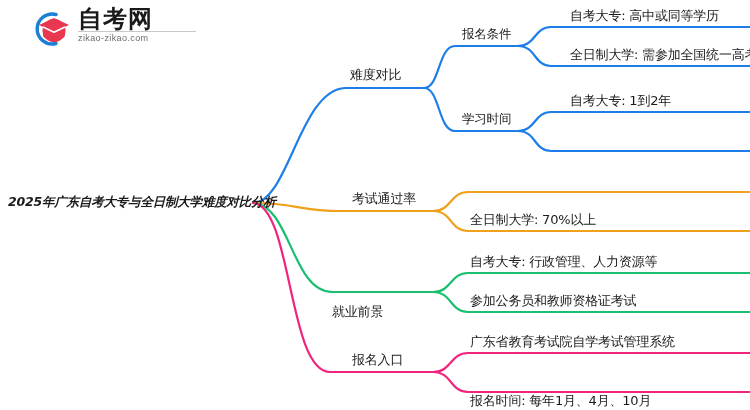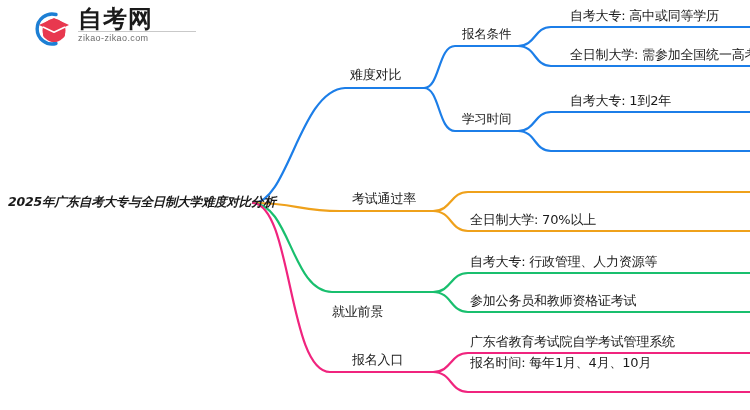--- a/index.html
+++ b/index.html
@@ -182,15 +182,15 @@
   <div class="node node-l1" style="left:332px; top:273px;margin-top:32px;">就业前景</div>
 
   <div class="node node-leaf" style="left:470px; top:255px;">自考大专: 行政管理、人力资源等</div>
 
   <div class="node node-leaf" style="left:470px; top:294px;">参加公务员和教师资格证考试</div>
 
   <div class="node node-l1" style="left:352px; top:353px;">报名入口</div>
 
   <div class="node node-leaf" style="left:470px; top:335px;">广东省教育考试院自学考试管理系统</div>
 
-  <div class="node node-leaf" style="left:470px; top:356px;">报名时间: 每年1月、4月、10月</div>
+  <div class="node node-leaf" style="left:470px; top:394px;">报名时间: 每年1月、4月、10月</div>
 
 </div>
 
 </body></html>

